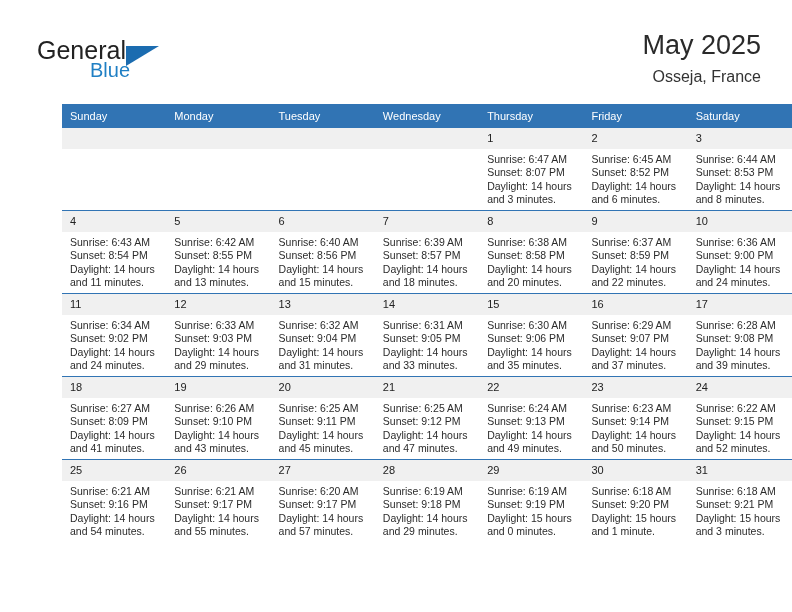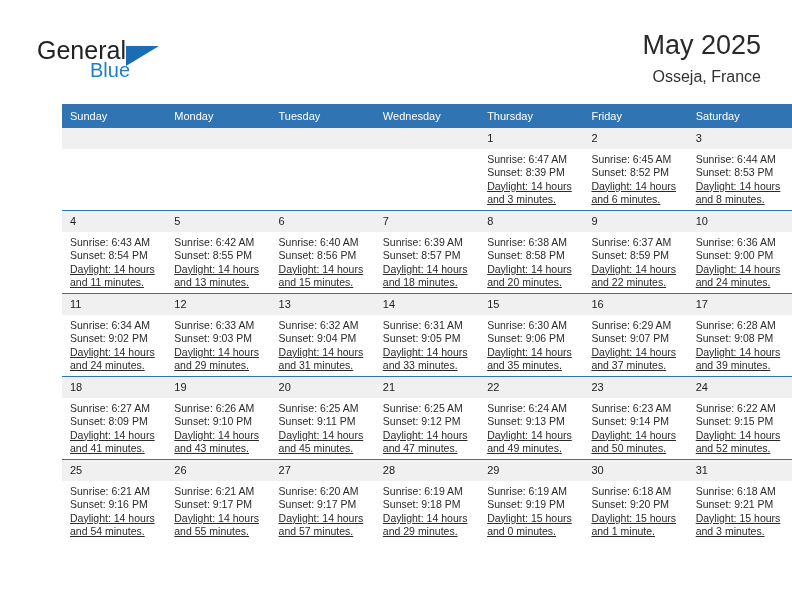--- a/index.html
+++ b/index.html
@@ -129,21 +129,20 @@
     padding: 4px 7px 0 8px;
     font-size: 10.5px;
     line-height: 13.4px;
     color: #2b2b2b;
   }
   .details div {
     white-space: nowrap;
   }
   .details .wrapline {
     white-space: normal;
-    text-decoration: underline;
   }
 </style>
 </head>
 <body>
 
 <div class="page">
 
   <div class="top">
 
     <div class="brand">
@@ -182,21 +181,21 @@
           <td>
             <div class="daynum empty"></div>
           </td>
           <td>
             <div class="daynum empty"></div>
           </td>
           <td>
             <div class="daynum">1</div>
             <div class="details">
               <div>Sunrise: 6:47 AM</div>
-              <div>Sunset: 8:39 PM</div>
+              <div>Sunset: 8:07 PM</div>
               <div class="wrapline">Daylight: 14 hours and 3 minutes.</div>
             </div>
           </td>
           <td>
             <div class="daynum">2</div>
             <div class="details">
               <div>Sunrise: 6:45 AM</div>
               <div>Sunset: 8:52 PM</div>
               <div class="wrapline">Daylight: 14 hours and 6 minutes.</div>
             </div>

